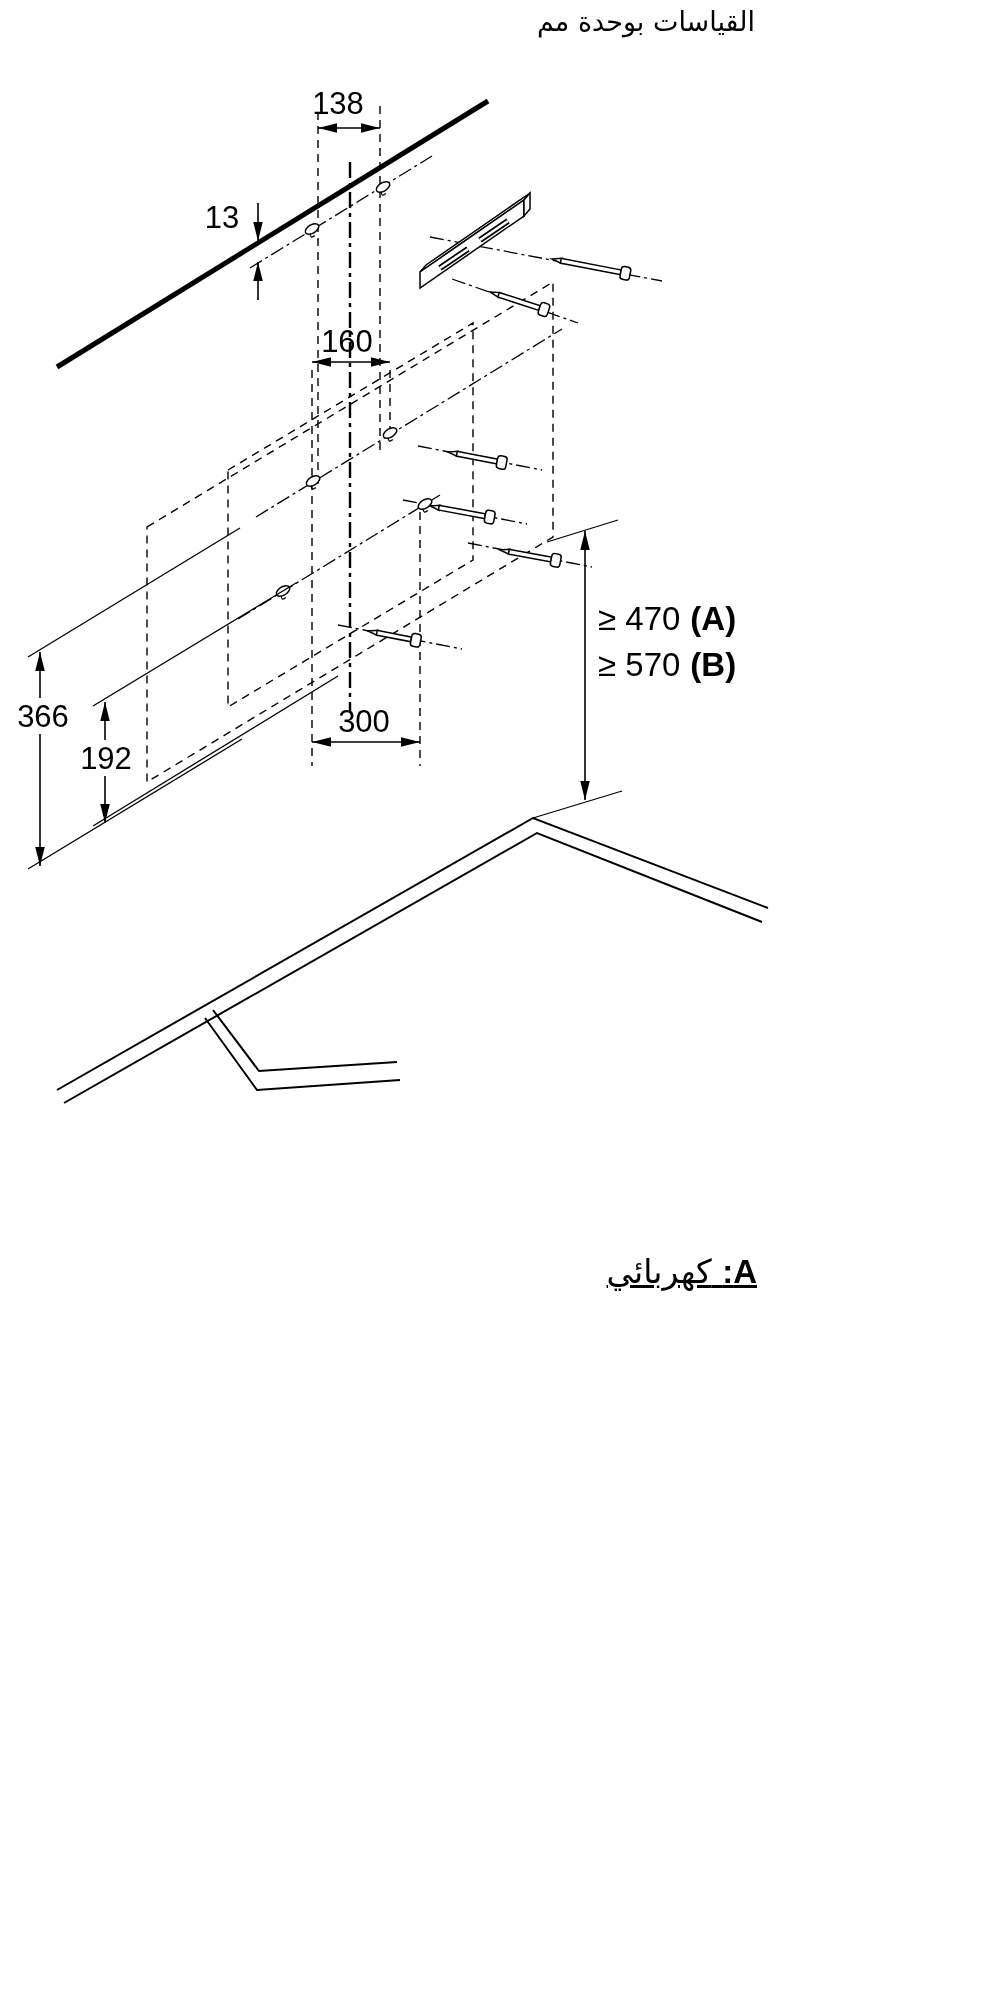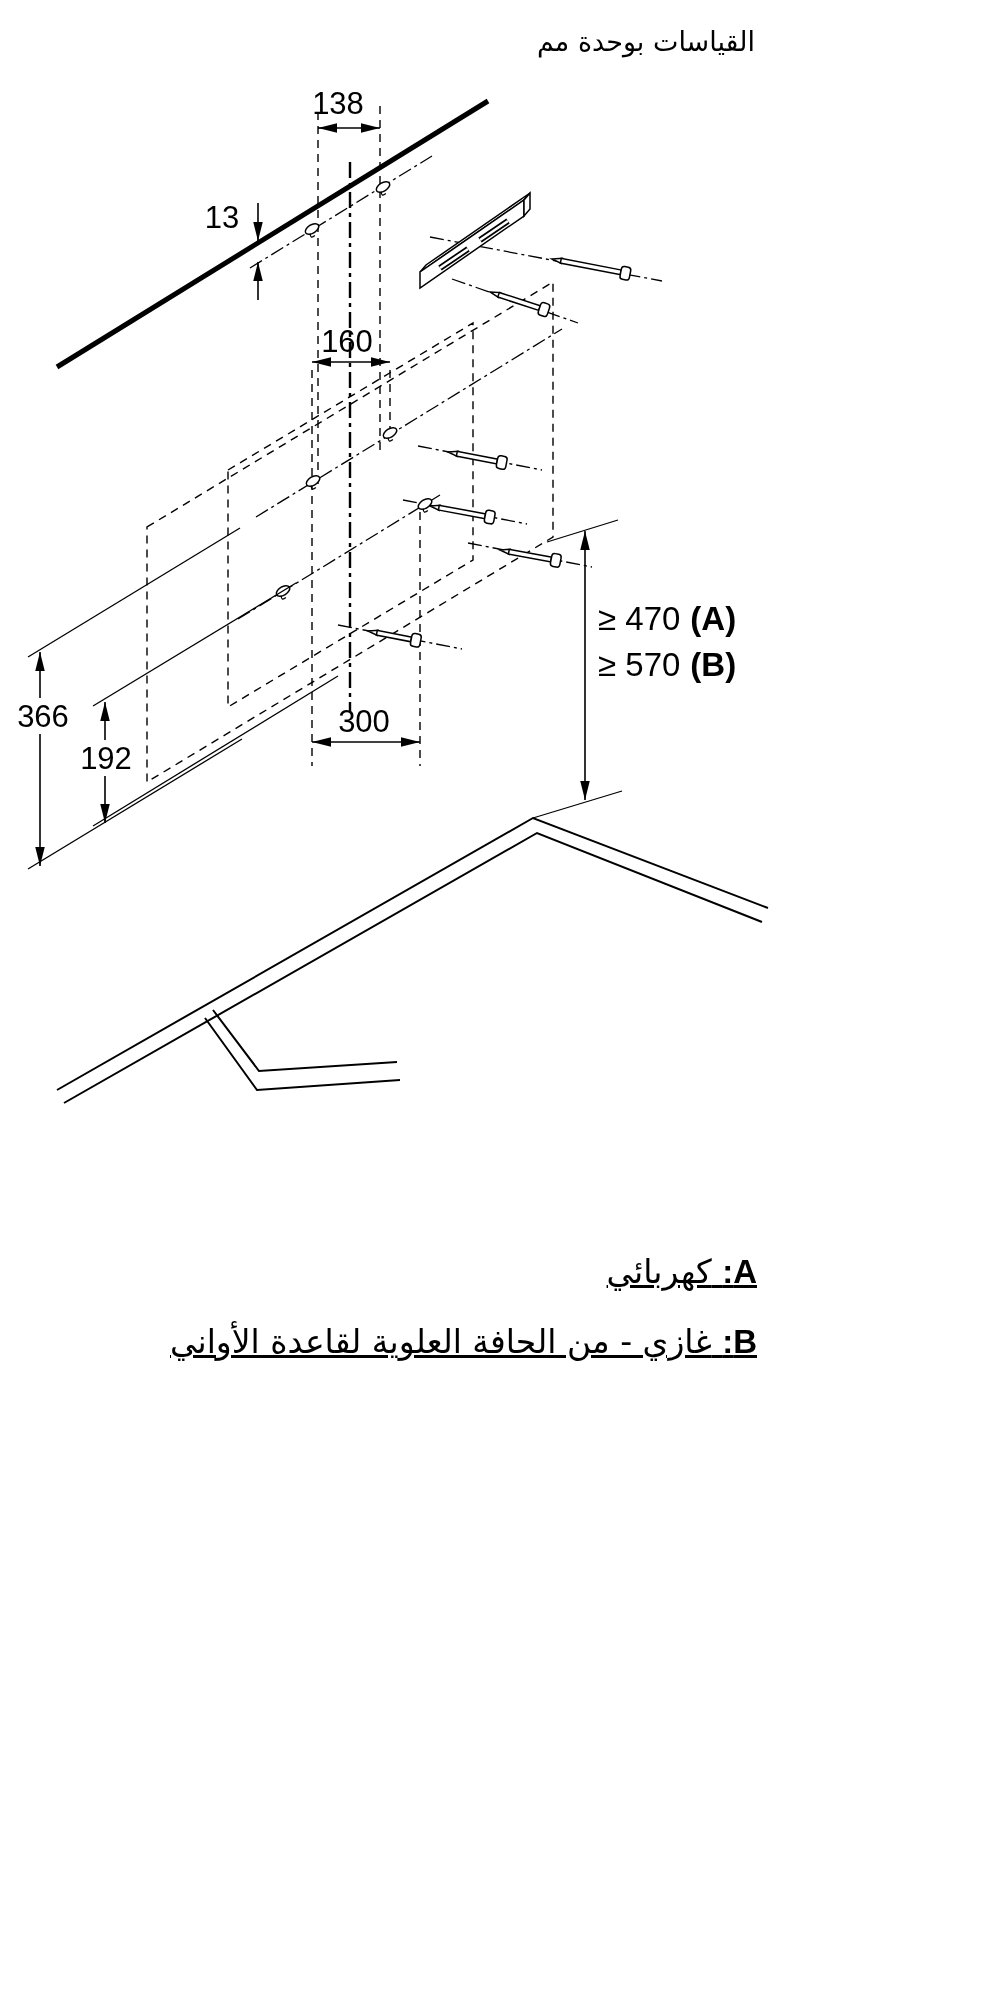--- a/index.html
+++ b/index.html
@@ -1,18 +1,18 @@
 <!DOCTYPE html>
 <html><head>
 <meta charset="utf-8">
 <style>
   html,body{margin:0;padding:0;background:#ffffff;}
   .page{position:relative;width:1000px;height:2000px;background:#ffffff;overflow:hidden;
         font-family:"DejaVu Sans",sans-serif;color:#000;}
-  .units-note{position:absolute;top:6px;right:245px;font-size:27px;direction:rtl;white-space:nowrap;margin-top:20px;}
+  .units-note{position:absolute;top:6px;right:245px;font-size:27px;direction:rtl;white-space:nowrap;}
   .legend-line{position:absolute;right:243px;font-size:33px;direction:rtl;white-space:nowrap;text-decoration:underline;}
   .legend-a{top:1252px;}
   .legend-b{top:1322px;}
   .legend-key{font-weight:bold;font-family:"Liberation Sans","DejaVu Sans",sans-serif;}
   svg{position:absolute;top:0;left:0;}
   svg text{font-family:"Liberation Sans","DejaVu Sans",sans-serif;fill:#000;}
   .dimtxt{font-size:31px;}
   .cleartxt{font-size:33px;}
   .thin{stroke:#000;stroke-width:1.3;fill:none;}
   .med{stroke:#000;stroke-width:1.6;fill:none;}
@@ -193,18 +193,14 @@
       <line class="med" x1="585" y1="531" x2="585" y2="800" marker-start="url(#arr)" marker-end="url(#arr)"></line>
       <text class="cleartxt" x="598" y="630"><tspan>≥ 470</tspan><tspan dx="10" font-weight="bold">(A)</tspan></text>
       <text class="cleartxt" x="598" y="676"><tspan>≥ 570</tspan><tspan dx="10" font-weight="bold">(B)</tspan></text>
     </g>
   </svg>
 
   <div class="legend-line legend-a">
     <span class="legend-key">A:</span>
     <span>كهربائي</span>
   </div>
-  <div class="legend-line legend-b">
-    <span class="legend-key">B:</span>
-    <span>غازي - من الحافة العلوية لقاعدة الأواني</span>
-  </div>
 
 </div>
 
 </body></html>

